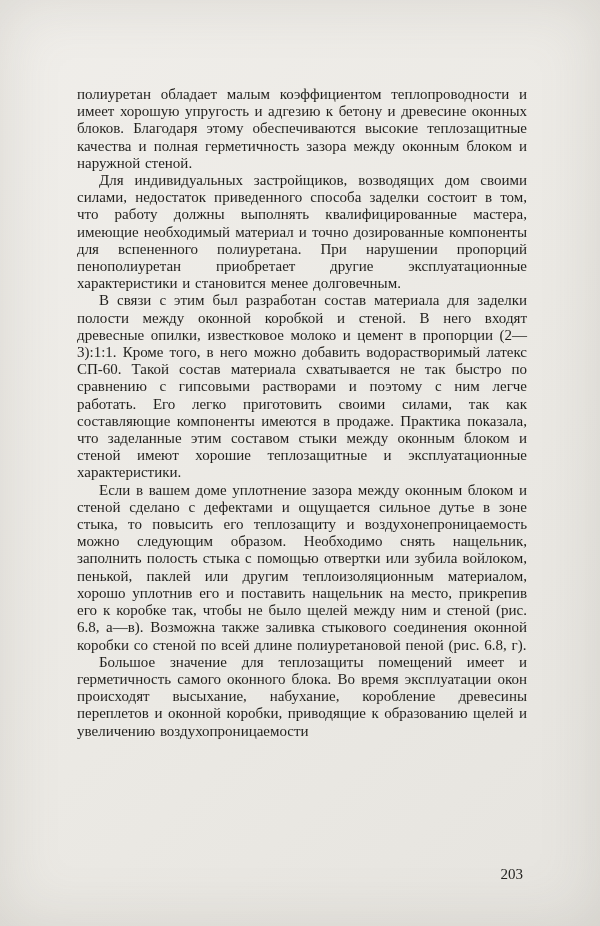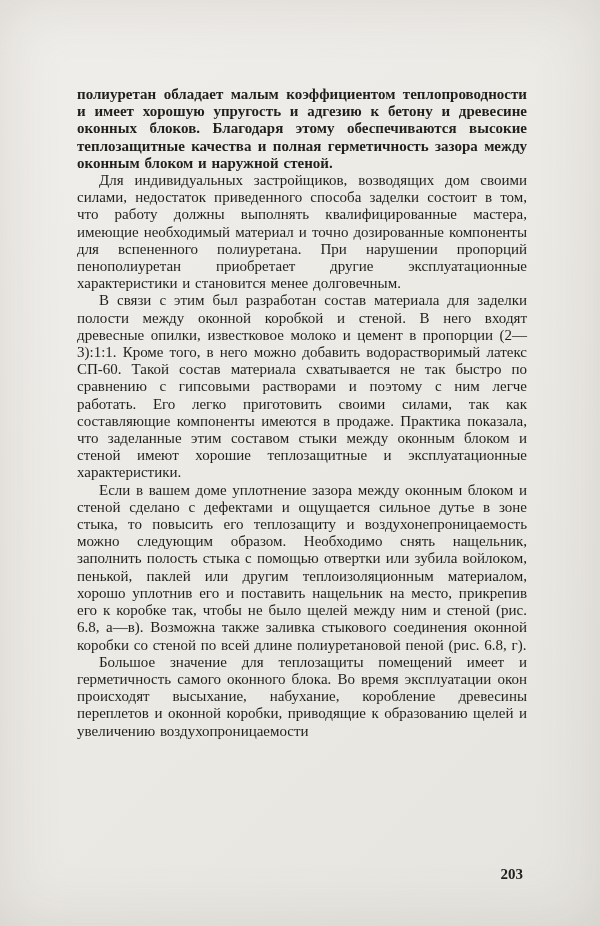--- a/index.html
+++ b/index.html
@@ -30,27 +30,26 @@
       line-height: 17.2px;
       text-align: justify;
       word-spacing: 1px;
     }
     .text-block p {
       margin: 0;
       text-indent: 22px;
     }
     .text-block p.continuation {
       text-indent: 0;
-      font-weight: bold;
     }
     .page-number {
       position: absolute;
       right: 77px;
       top: 866px;
-      font-weight: bold;
+      font-weight: normal;
       font-size: 15px;
       color: #201f1c;
       text-align: center;
     }
   </style>
 </head>
 <body>
 
 <div class="scan-page">
   <div class="text-block">

